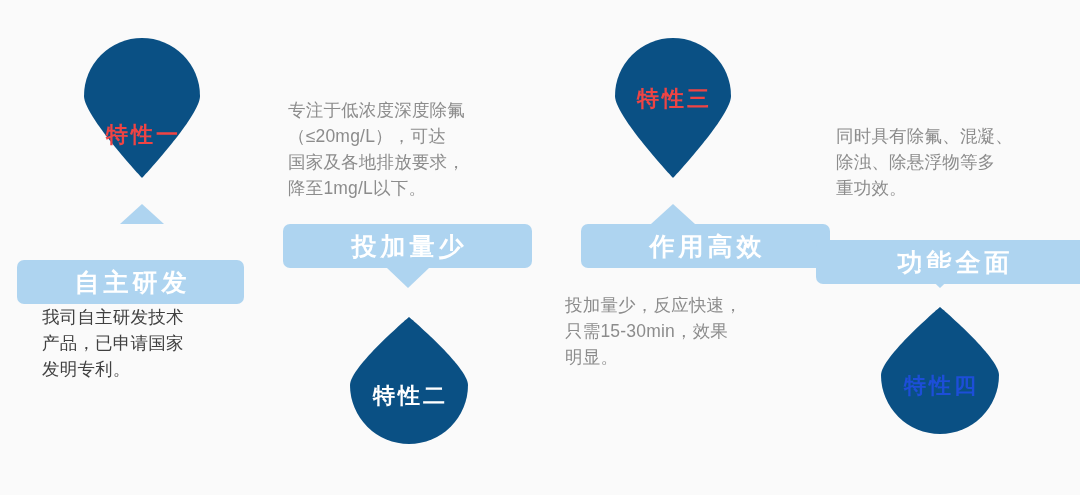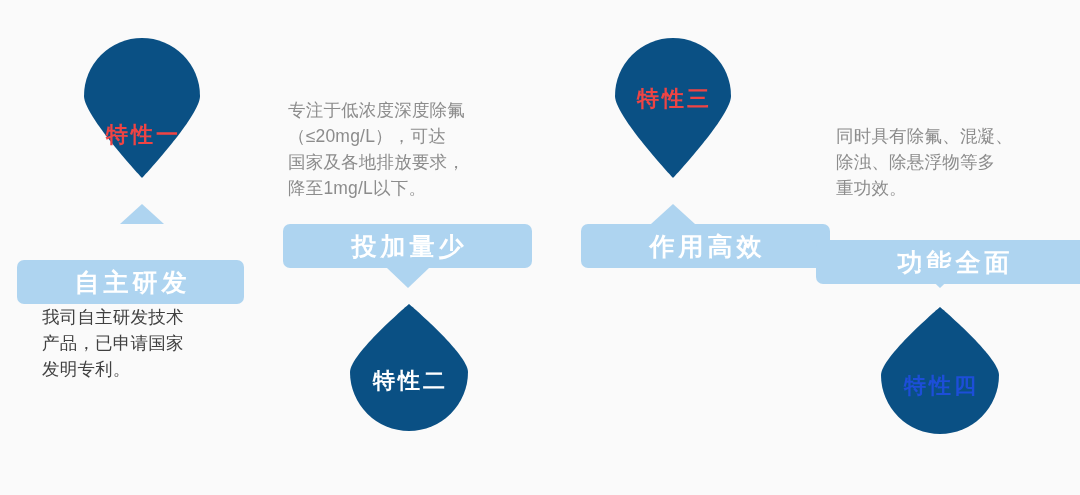--- a/index.html
+++ b/index.html
@@ -132,40 +132,43 @@
 （≤20mg/L），可达
 国家及各地排放要求，
 降至1mg/L以下。</div>
 
   <div class="label-bar" style="left: 283px; top: 224px; width: 249px; --bar-color: #aed4f0;">
     <span class="bar-text" style="color: rgb(255, 255, 255);">投加量少</span>
   </div>
 
   <div class="notch-down" style="left: 387px; top: 268px; --bar-color: #aed4f0;"></div>
 
-  <div class="drop" style="left:350px; top:304px;font-family:Liberation Mono, monospace;">
+  <div class="drop" style="left:350px; top:317px;">
     <svg viewBox="0 0 118 127" xmlns="http://www.w3.org/2000/svg" aria-hidden="true">
       <path d="M59 0 C59 0 118 50 118 68 A59 59 0 1 1 0 68 C0 50 59 0 59 0 Z" fill="#0a5084"></path>
     </svg>
     <div class="drop-label" style="color: rgb(255, 255, 255);">特性二</div>
   </div>
 
   <div class="pin" style="left:615px; top:38px;">
     <svg viewBox="0 0 116 140" xmlns="http://www.w3.org/2000/svg" aria-hidden="true">
       <path d="M58 140 C58 140 0 78 0 58 A58 58 0 1 1 116 58 C116 78 58 140 58 140 Z" fill="#0a5084"></path>
     </svg>
     <div class="pin-label" style="color: #ef4444;">特性三</div>
   </div>
 
   <div class="notch-up" style="left: 651px; top: 204px; --bar-color: #aed4f0;"></div>
 
   <div class="label-bar" style="left: 549px; top: 224px; width: 249px; margin-left: 32px; --bar-color: #aed4f0;">
     <span class="bar-text" style="color: rgb(255, 255, 255);">作用高效</span>
   </div>
 
+  <div class="body-text" style="left: 565px; top: 292px; width: 240px; color: rgb(140, 140, 140);">投加量少，反应快速，
+只需15-30min，效果
+明显。</div>
 
   <div class="body-text" style="left: 836px; top: 123px; width: 240px; color: rgb(140, 140, 140);">同时具有除氟、混凝、
 除浊、除悬浮物等多
 重功效。</div>
 
   <div class="label-bar" style="left: 816px; top: 240px; width: 275px; --bar-color: #aed4f0;">
     <span class="bar-text" style="color: rgb(255, 255, 255);">功能全面</span>
   </div>
 
   <div class="notch-down" style="left: 919px; top: 268px; --bar-color: #aed4f0;"></div>

